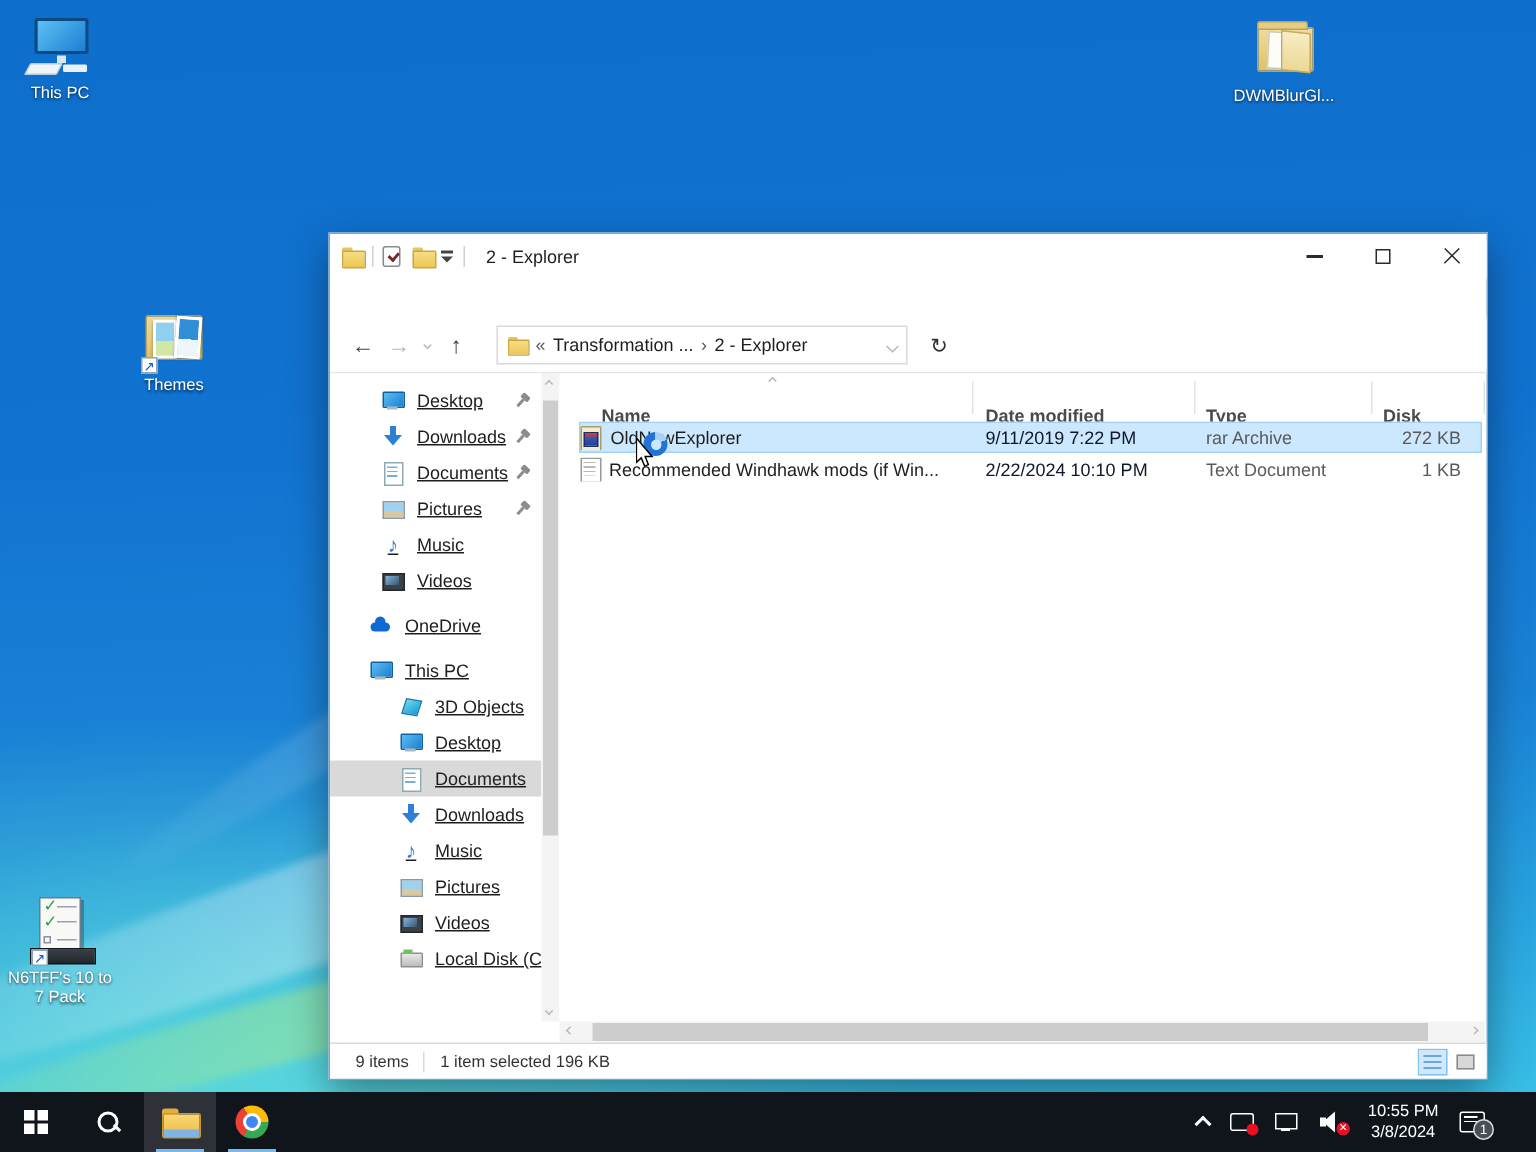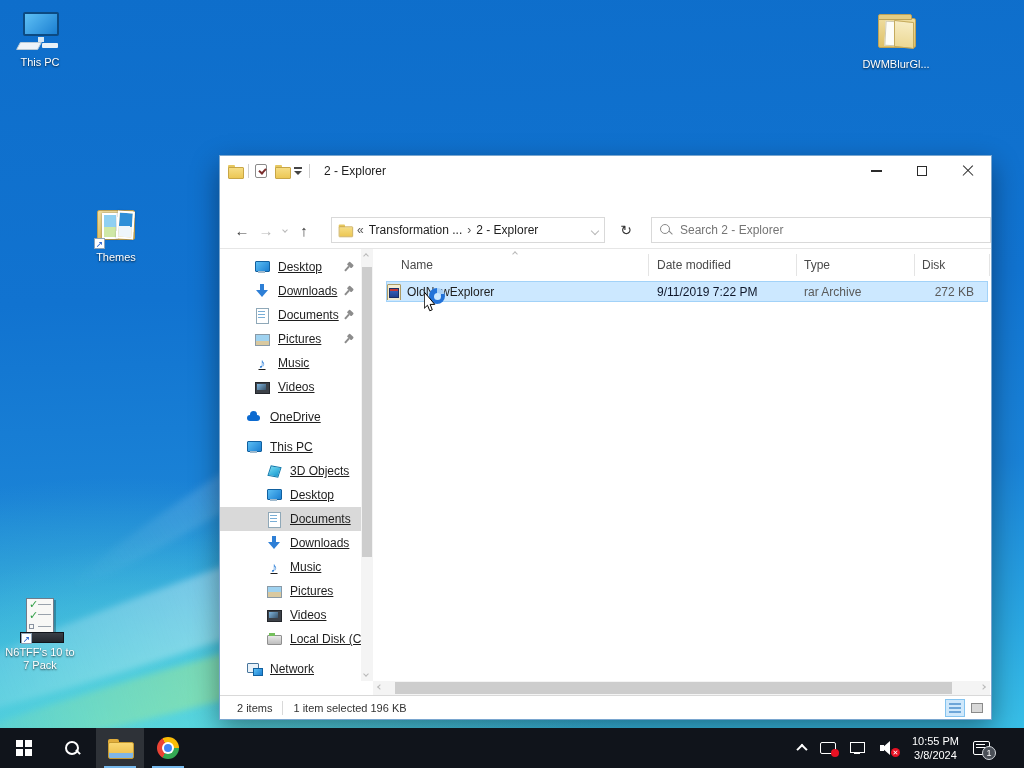--- a/index.html
+++ b/index.html
@@ -162,21 +162,21 @@
   .ic-net::after { content:""; position:absolute; left:7px; top:7px; width:8px; height:6px;
      background:linear-gradient(135deg,#5bbef4,#1b7fd2); border:1px solid #11609f; }
   .sbscroll { position:absolute; left:141px; width:12px; top:93px; bottom:38px; background:#f4f4f4; }
   .sbscroll .thumb { position:absolute; left:1px; right:1px; top:18px; height:290px; background:#cdcdcd; }
   .sbscroll .a-up { position:absolute; left:3px; top:5px; }
   .sbscroll .a-dn { position:absolute; left:3px; bottom:5px; }
 
   
   .main { position:absolute; left:153px; right:1px; top:93px; bottom:38px; background:#fff; overflow:hidden; }
   .hdr { position:relative; height:32px; color:#4a4a4a; }
-  .hdr .cell { position:absolute; top:9px; }
+  .hdr .cell { position:absolute; top:21px;font-weight:bold; }
   .hdr .c0 { left:28px; } .hdr .c1 { left:284px; } .hdr .c2 { left:431px; } .hdr .c3 { left:549px; }
   .hdr .vline { position:absolute; top:5px; width:1px; height:22px; background:#e4e4e4; }
   .hdr .sort { position:absolute; left:140px; top:3px; }
   .row { position:relative; height:21px; display:flex; align-items:center; margin:0 2px 0 13px; }
   .row.sel { background:#cce8ff; box-shadow:inset 0 0 0 1px #a2d2f8; }
   .cell-name { display:flex; align-items:center; gap:6px; width:262px; overflow:hidden; white-space:nowrap; }
   .cell-date { width:148px; padding-left:9px; color:#0f172a; }
   .cell-type { width:118px; padding-left:8px; color:#5a5a5a; }
   .cell-size { width:72px; text-align:right; padding-right:12px; color:#5a5a5a; }
   .ic-rar { position:relative; width:15px; height:16px; flex:none; }
@@ -269,21 +269,21 @@
   <div class="dicon" style="left:2px;top:10px;">
     <div class="di-art art-pc">
       <div class="scr"></div>
         <div class="stand"></div>
         <div class="base"></div>
         <div class="kbd"></div>
     </div>
     <div class="di-label">This PC</div>
   </div>
 
-  <div class="dicon" style="left:858px;top:12px;">
+  <div class="dicon" style="left:818px;top:12px;">
     <div class="di-art art-folder">
       <div class="back"></div>
         <div class="tab"></div>
         <div class="paper"></div>
         <div class="front"></div>
     </div>
     <div class="di-label">DWMBlurGl...</div>
   </div>
 
   <div class="dicon" style="left:80px;top:205px;width:72px;">
@@ -345,24 +345,20 @@
       </div>
       <div class="addrbox">
         <div class="mini-folder" style="transform:scale(.9);"></div>
         <span class="crumb-sep">«</span>
         <span>Transformation ...</span>
         <span class="crumb-sep">›</span>
         <span>2 - Explorer</span>
         <span class="addr-chev"><span class="chev down lite"></span></span>
       </div>
       <div class="refreshbtn">↻</div>
-      <div class="searchbox">
-        <div class="mag"></div>
-        <input type="text" readonly="" placeholder="Search 2 - Explorer" style="">
-      </div>
     </div>
 
     <div class="sidebar">
       <div class="sb-item">
         <span class="ic ic-monitor"></span>
         <span>Desktop</span>
         <span class="pinw"></span>
       </div>
       <div class="sb-item">
         <span class="ic ic-down"></span>
@@ -423,24 +419,20 @@
       </div>
       <div class="sb-item lvl2">
         <span class="ic ic-video"></span>
         <span>Videos</span>
       </div>
       <div class="sb-item lvl2">
         <span class="ic ic-disk"></span>
         <span>Local Disk (C:)</span>
       </div>
 
-      <div class="sb-item lvl0">
-        <span class="ic ic-net"></span>
-        <span>Network</span>
-      </div>
     </div>
 
     <div class="sbscroll">
       <span class="chev up lite tiny a-up"></span>
       <div class="thumb"></div>
       <span class="chev down lite tiny a-dn"></span>
     </div>
 
     <div class="main">
       <div class="hdr">
@@ -456,30 +448,39 @@
       </div>
       <div class="row sel">
         <span class="cell-name">
           <span class="ic-rar"></span>
           <span>OldNewExplorer</span>
         </span>
         <span class="cell-date">9/11/2019 7:22 PM</span>
         <span class="cell-type">rar Archive</span>
         <span class="cell-size">272 KB</span>
       </div>
+      <div class="row">
+        <span class="cell-name">
+          <span class="ic-txt"></span>
+          <span>Recommended Windhawk mods (if Win...</span>
+        </span>
+        <span class="cell-date">2/22/2024 10:10 PM</span>
+        <span class="cell-type">Text Document</span>
+        <span class="cell-size">1 KB</span>
+      </div>
     </div>
 
     <div class="hscroll">
       <span class="chev left lite tiny a-l"></span>
       <div class="thumb"></div>
       <span class="chev right lite tiny a-r"></span>
     </div>
 
     <div class="statusbar">
-      <span class="st-items">2 items</span>
+      <span class="st-items">9 items</span>
       <span class="st-div"></span>
       <span>1 item selected 196 KB</span>
       <div class="viewbtns">
         <div class="vb active">
             <div class="vb-details"></div>
           </div>
         <div class="vb">
             <div class="vb-thumb"></div>
           </div>
       </div>

